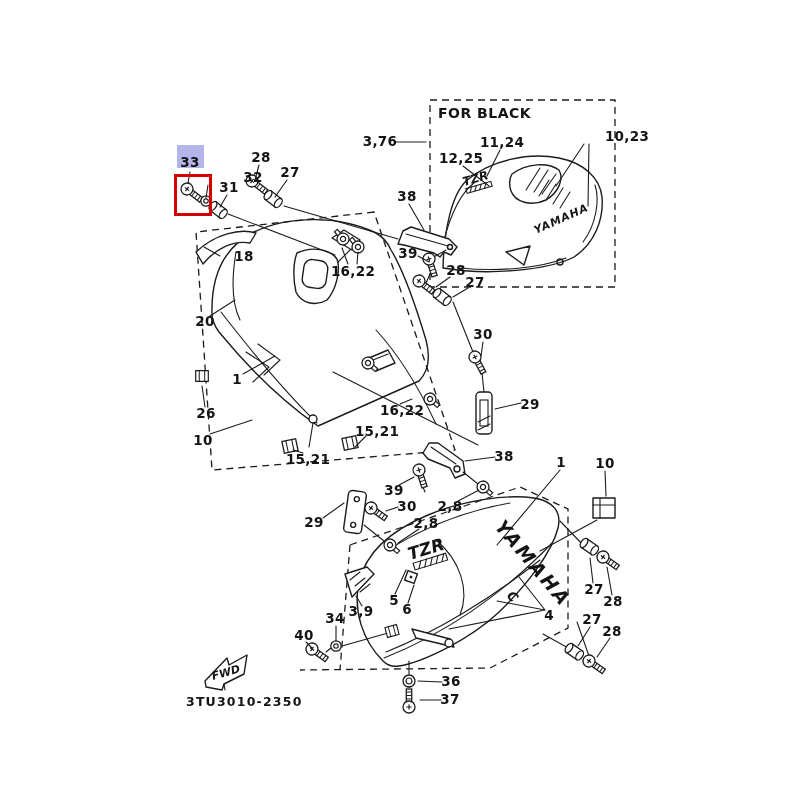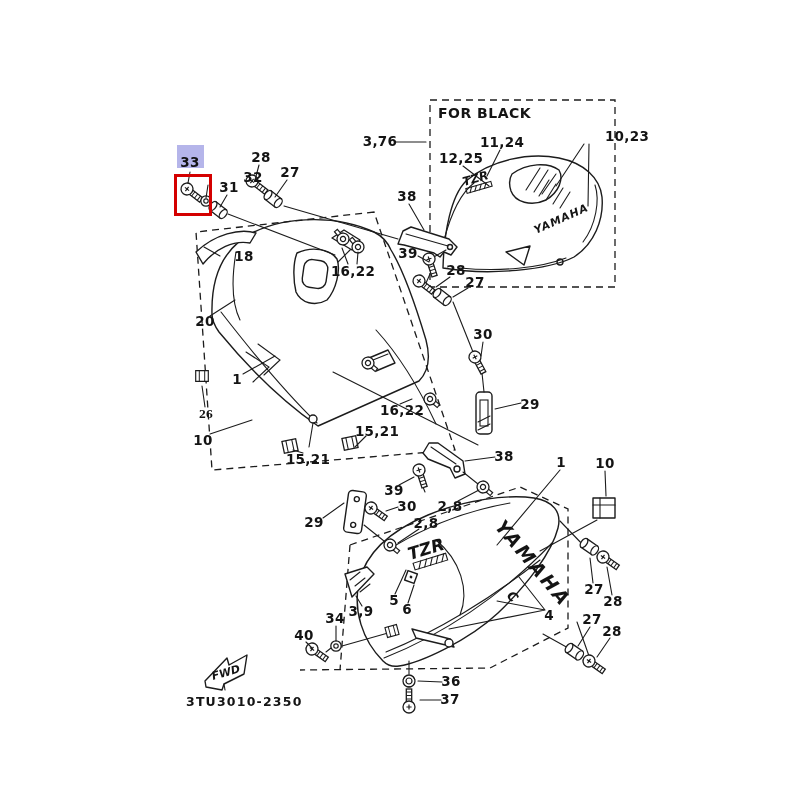--- a/index.html
+++ b/index.html
@@ -258,21 +258,21 @@
 
   <div id="labels-layer">
       <div class="part-label" style="left: 190px; top: 163px;">33</div>
       <div class="part-label" style="left: 210px; top: 178px; margin-left: 43px;">32</div>
       <div class="part-label" style="left: 229px; top: 188px;">31</div>
       <div class="part-label" style="left: 261px; top: 158px;">28</div>
       <div class="part-label" style="left: 290px; top: 173px;">27</div>
       <div class="part-label" style="left: 196px; top: 257px; margin-left: 48px;">18</div>
       <div class="part-label" style="left: 205px; top: 322px;">20</div>
       <div class="part-label" style="left: 237px; top: 380px;">1</div>
-      <div class="part-label" style="left: 206px; top: 414px; font-family: Liberation Serif, serif;">26</div>
+      <div class="part-label" style="left: 206px; top: 414px;">26</div>
       <div class="part-label" style="left: 203px; top: 441px;">10</div>
       <div class="part-label" style="left: 353px; top: 272px;">16,22</div>
       <div class="part-label" style="left: 402px; top: 411px;">16,22</div>
       <div class="part-label" style="left: 377px; top: 432px;">15,21</div>
       <div class="part-label" style="left: 308px; top: 460px;">15,21</div>
       <div class="part-label" style="left: 380px; top: 142px;">3,76</div>
       <div class="part-label" style="left: 407px; top: 197px;">38</div>
       <div class="part-label" style="left: 408px; top: 254px;">39</div>
       <div class="part-label" style="left: 456px; top: 271px;">28</div>
       <div class="part-label" style="left: 475px; top: 283px;">27</div>

